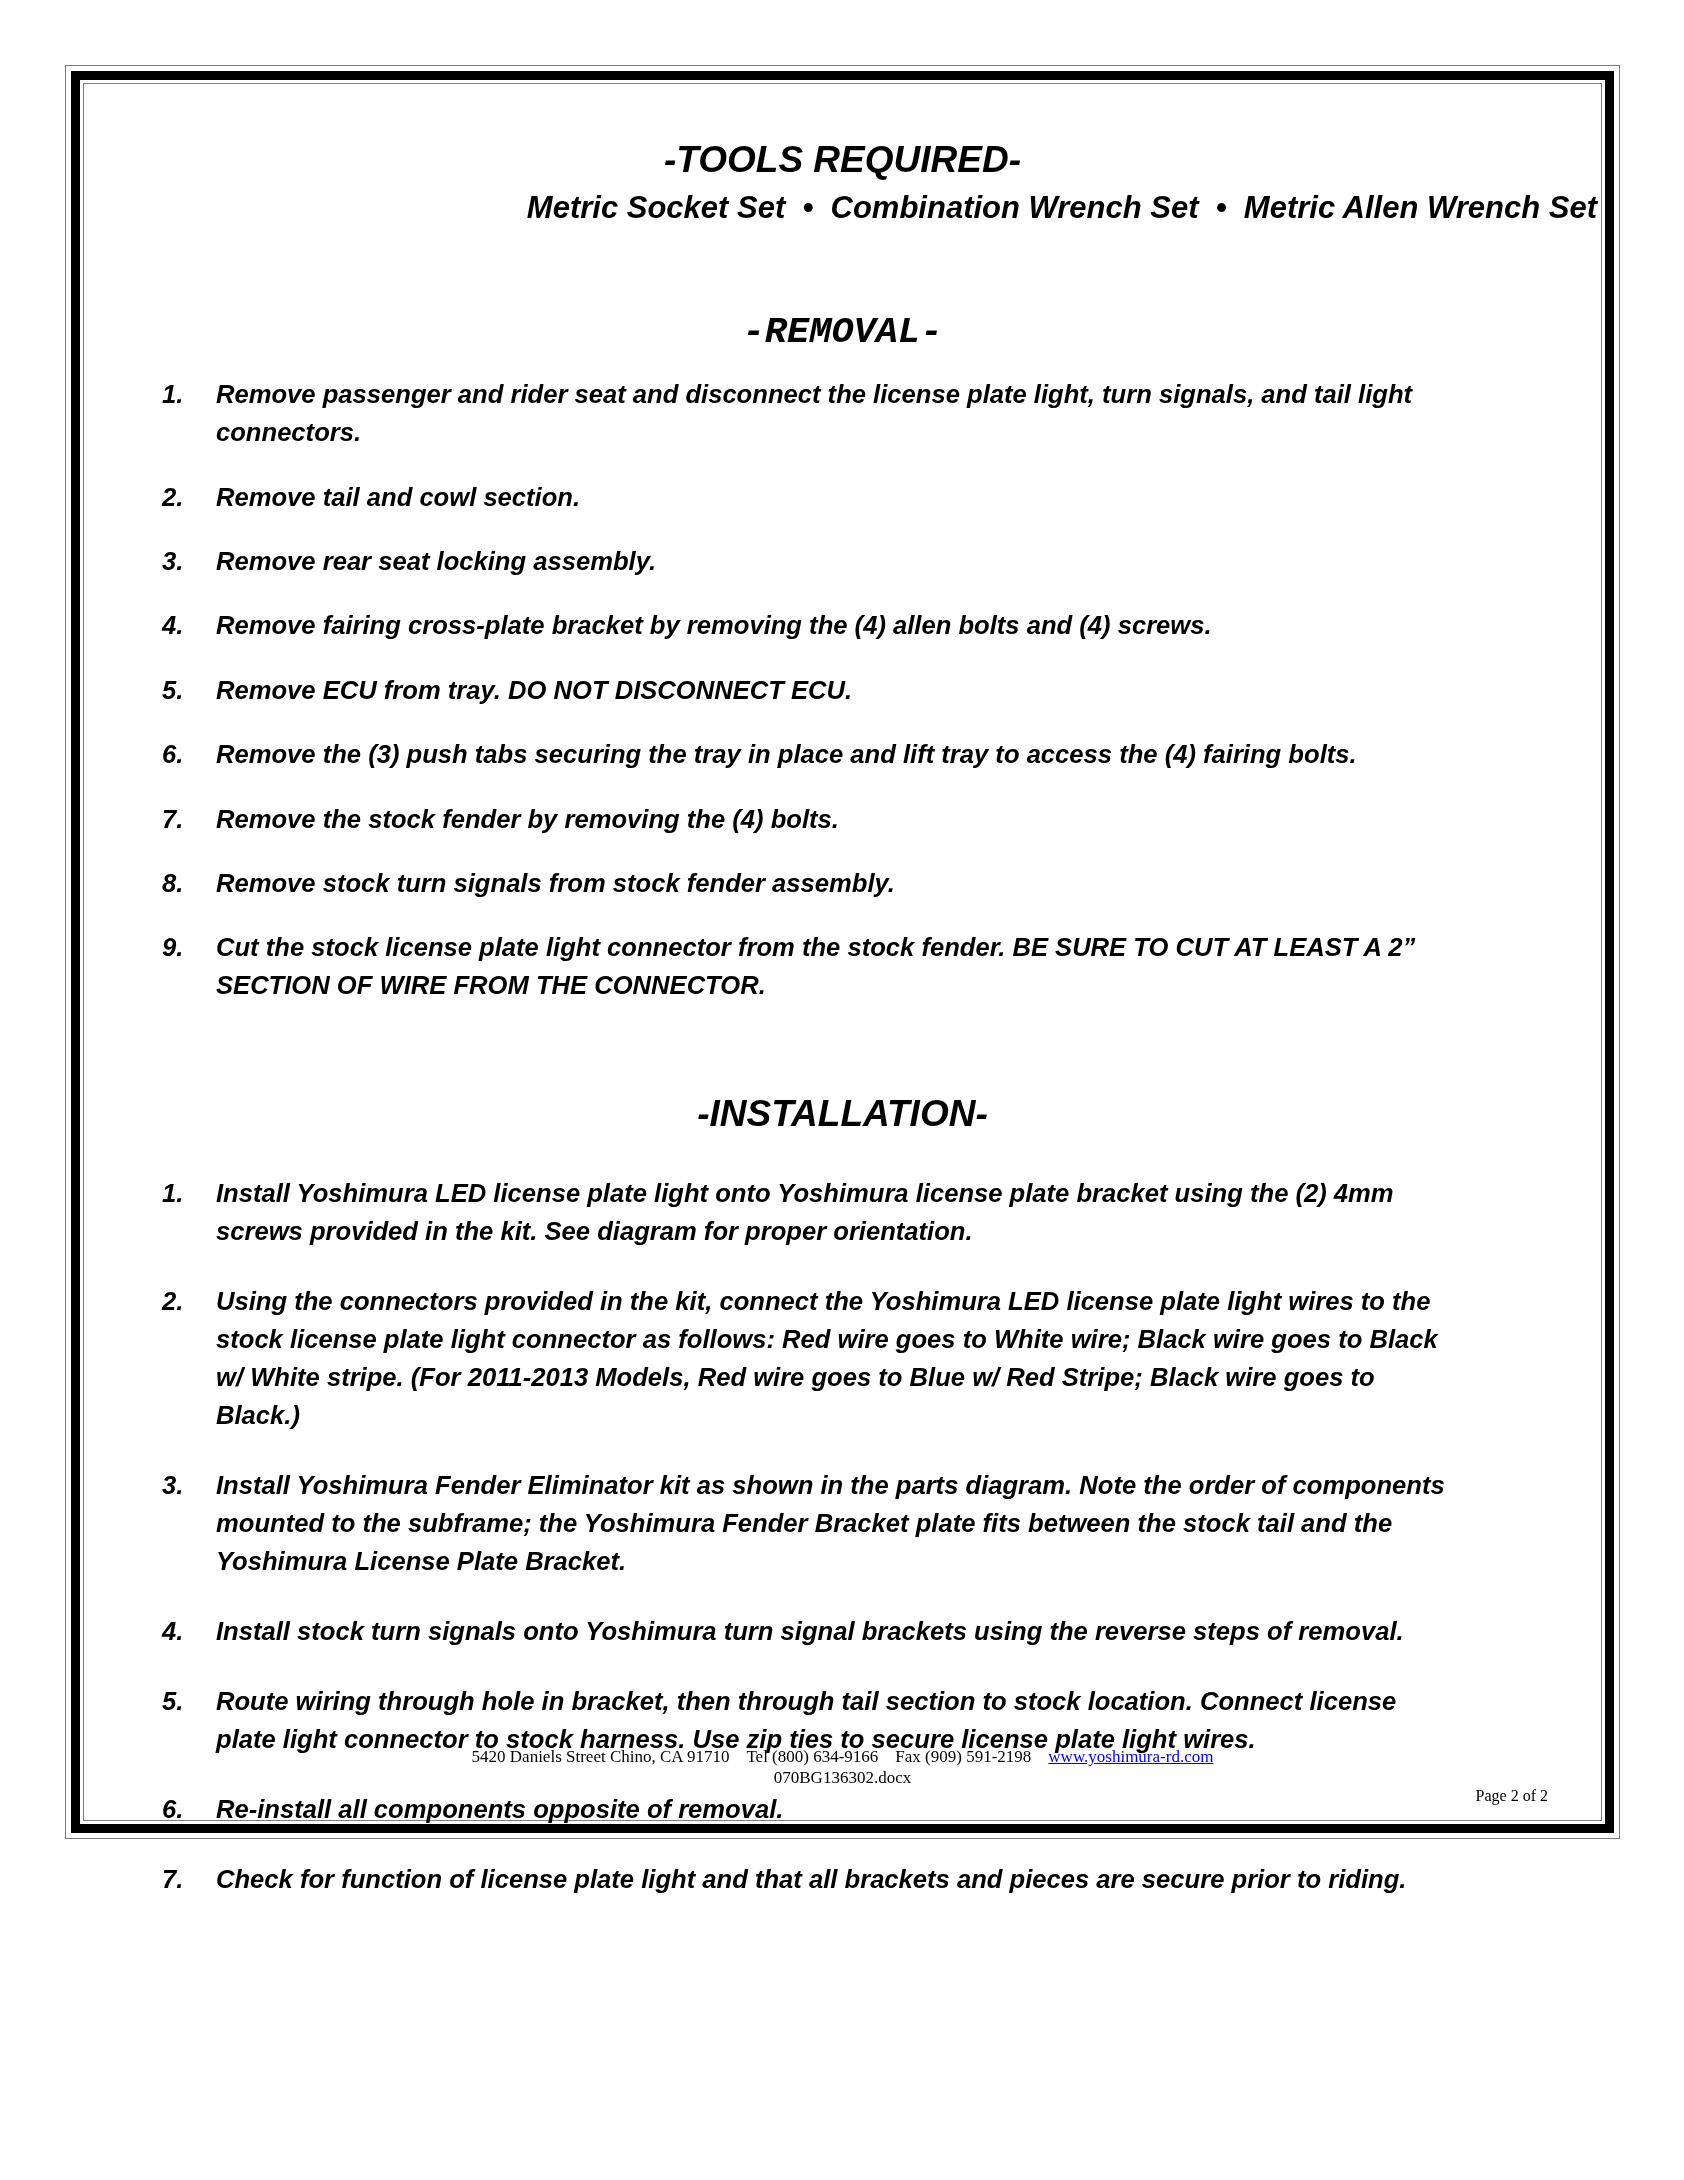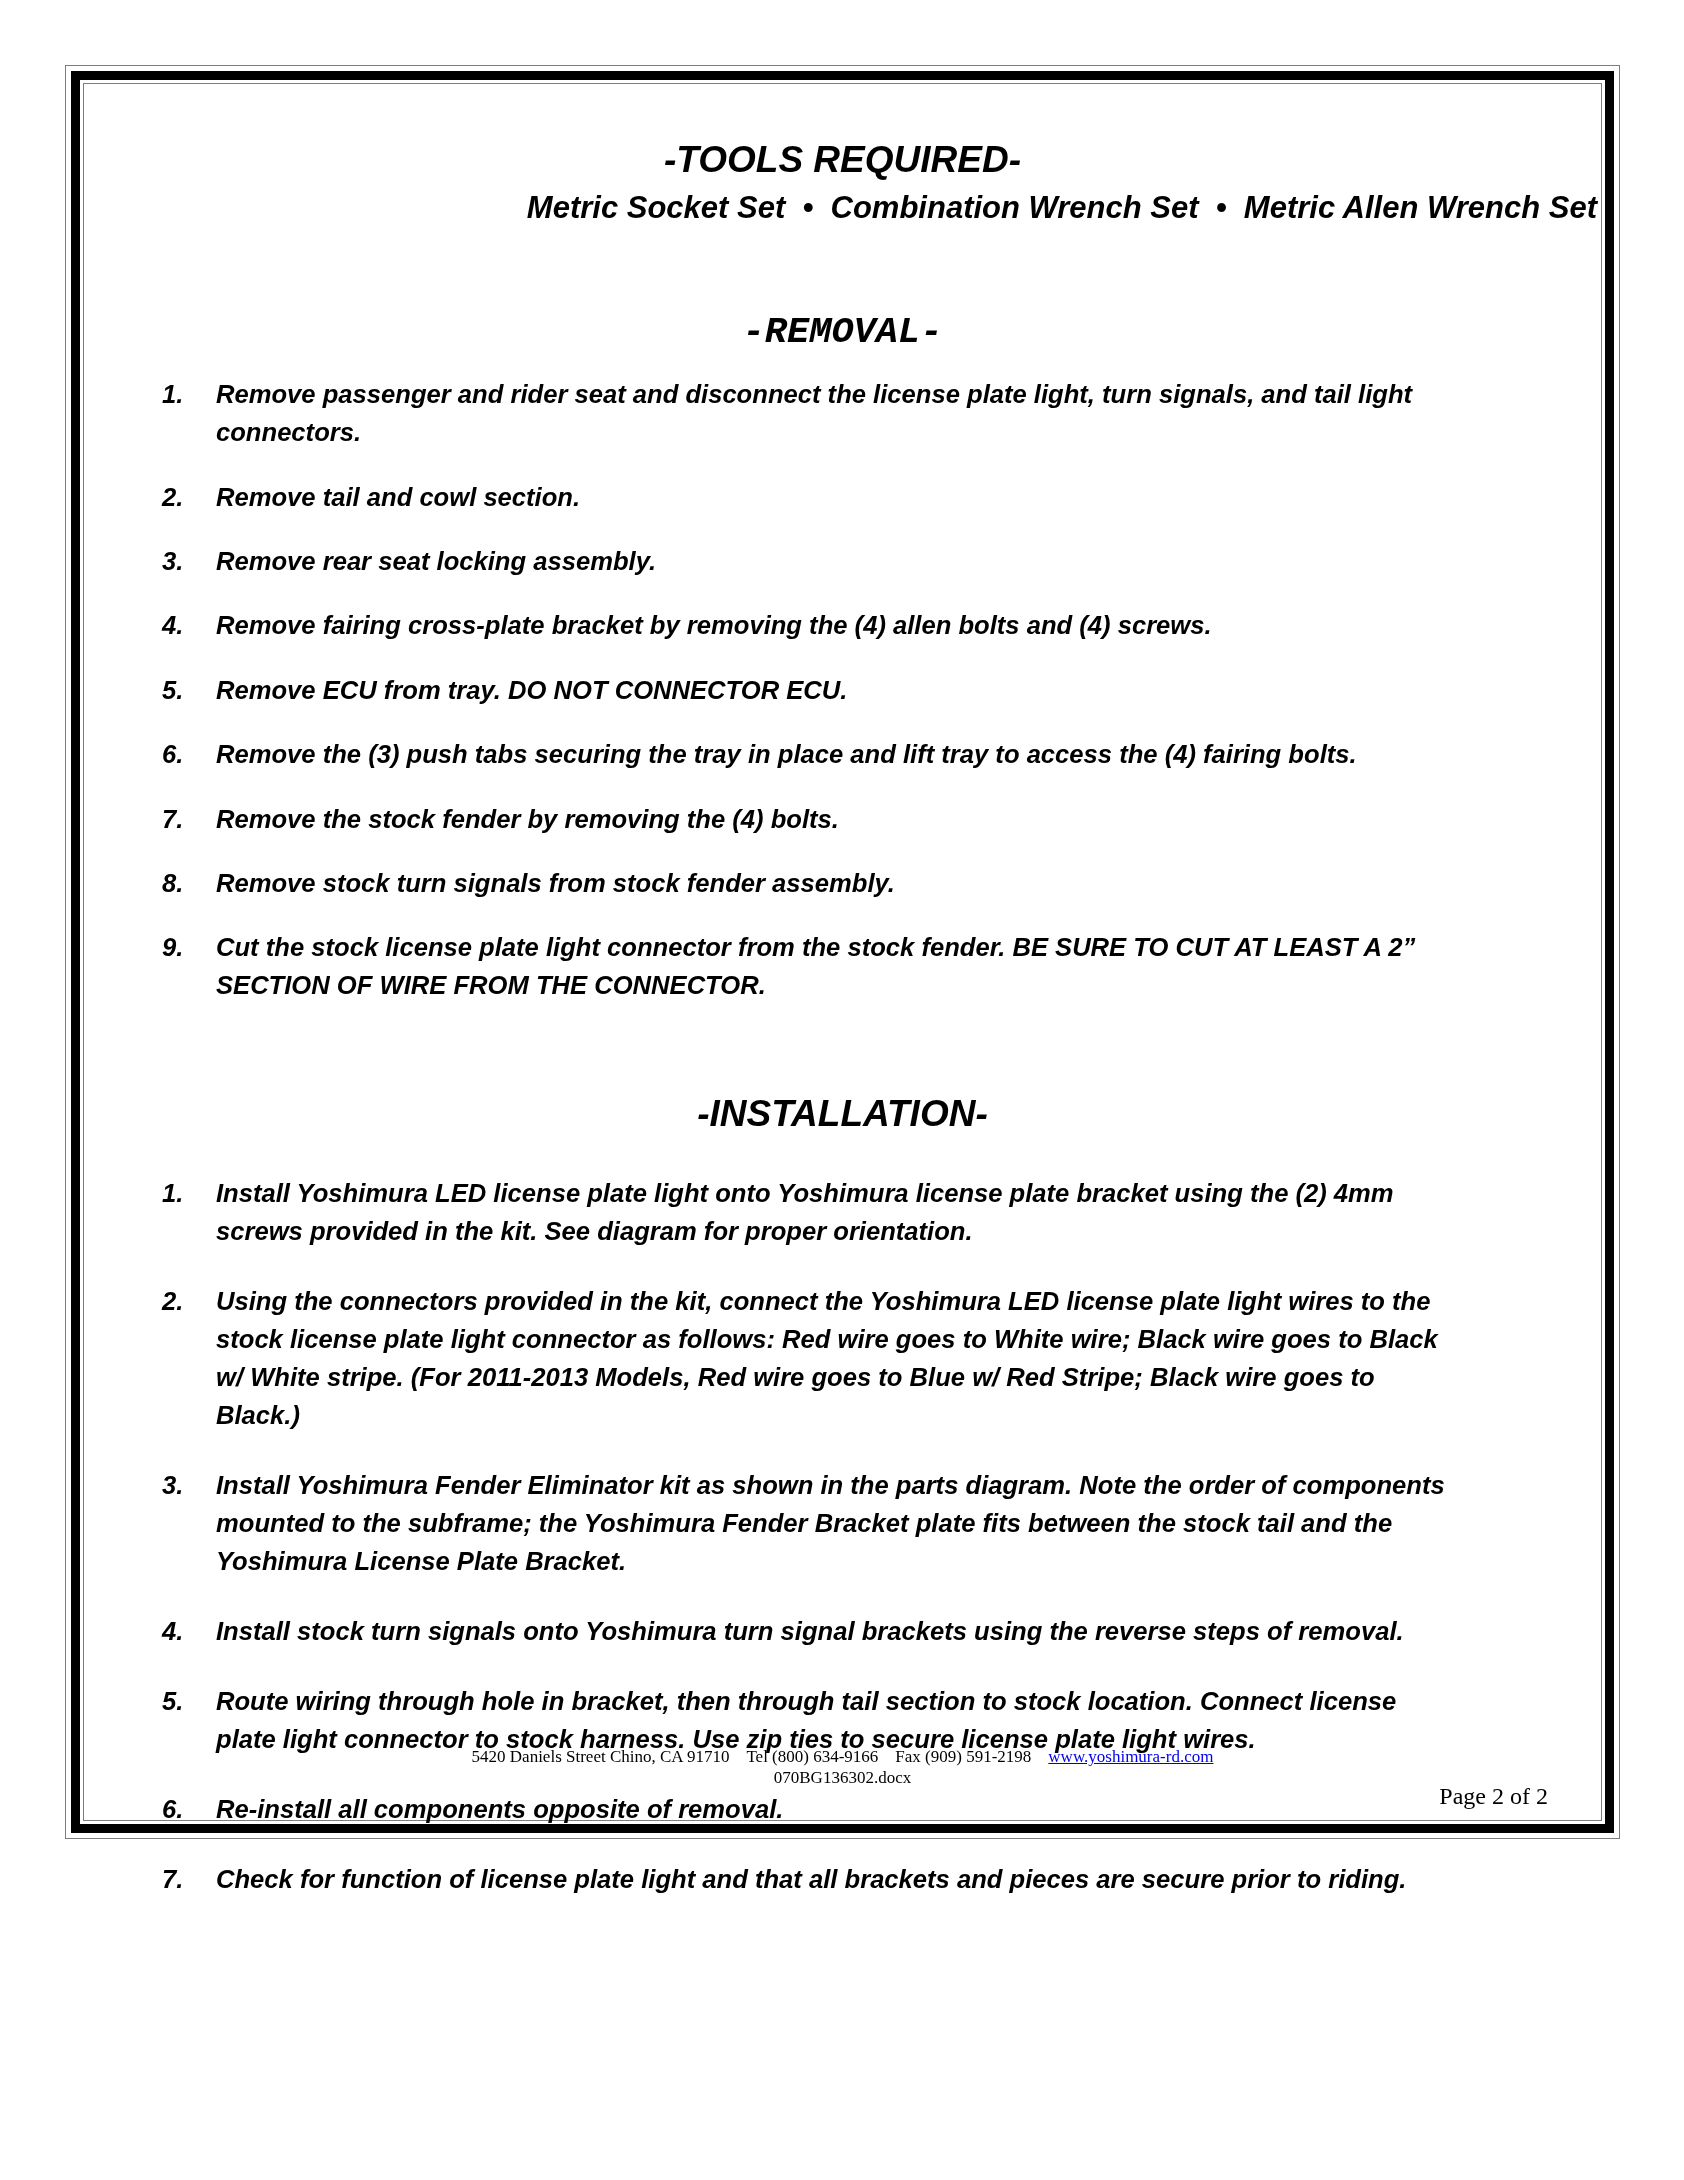--- a/index.html
+++ b/index.html
@@ -90,21 +90,21 @@
   .footer a.site-link {
     margin-left: 17px;
     color: #0000EE;
     text-decoration: underline;
     cursor: pointer;
   }
   .page-number {
     position: absolute;
     right: 137px; bottom: 97px;
     font-family: "Liberation Serif", serif;
-    font-size: 24px;
+    font-size: 16px;
     line-height: 24px;
   }
 </style>
 </head>
 <body>
 
 <div class="page">
 
   <div class="frame-outer">
     <div class="frame-thick">
@@ -134,21 +134,21 @@
         <div class="step">
         <span class="step-num">3.</span>
         <span class="step-text">Remove rear seat locking assembly.</span>
       </div>
         <div class="step">
         <span class="step-num">4.</span>
         <span class="step-text">Remove fairing cross-plate bracket by removing the (4) allen bolts and (4) screws.</span>
       </div>
         <div class="step">
         <span class="step-num">5.</span>
-        <span class="step-text">Remove ECU from tray. DO NOT CONNECTOR ECU.</span>
+        <span class="step-text">Remove ECU from tray. DO NOT DISCONNECT ECU.</span>
       </div>
         <div class="step">
         <span class="step-num">6.</span>
         <span class="step-text">Remove the (3) push tabs securing the tray in place and lift tray to access the (4) fairing bolts.</span>
       </div>
         <div class="step">
         <span class="step-num">7.</span>
         <span class="step-text">Remove the stock fender by removing the (4) bolts.</span>
       </div>
         <div class="step">

